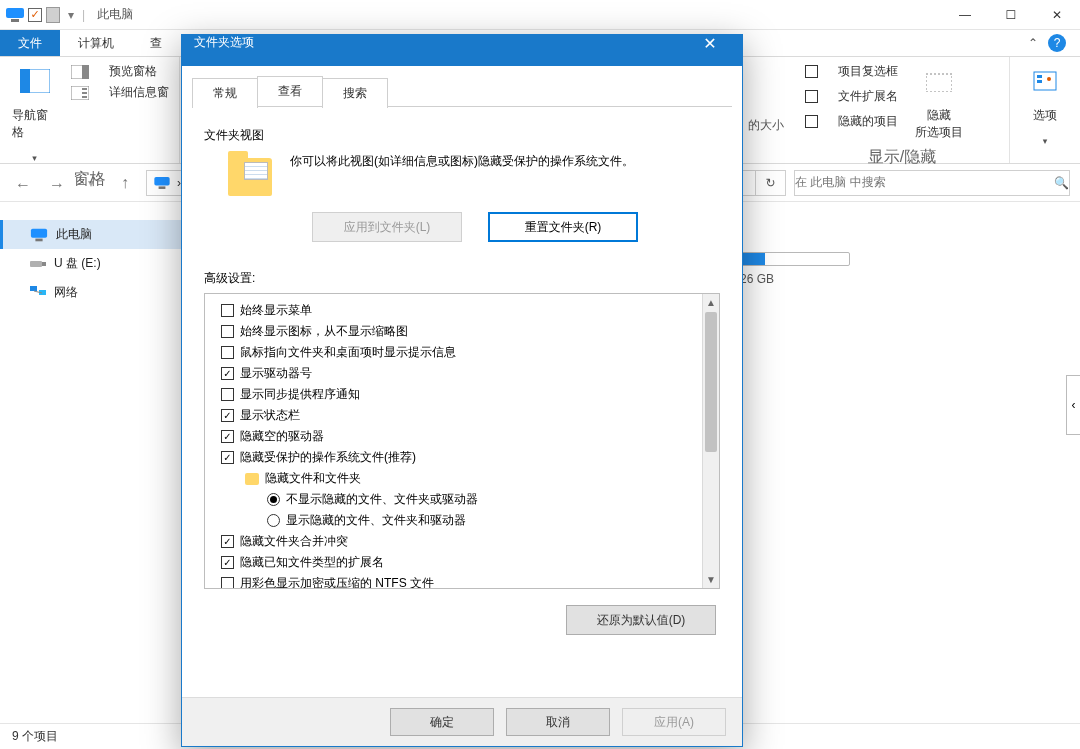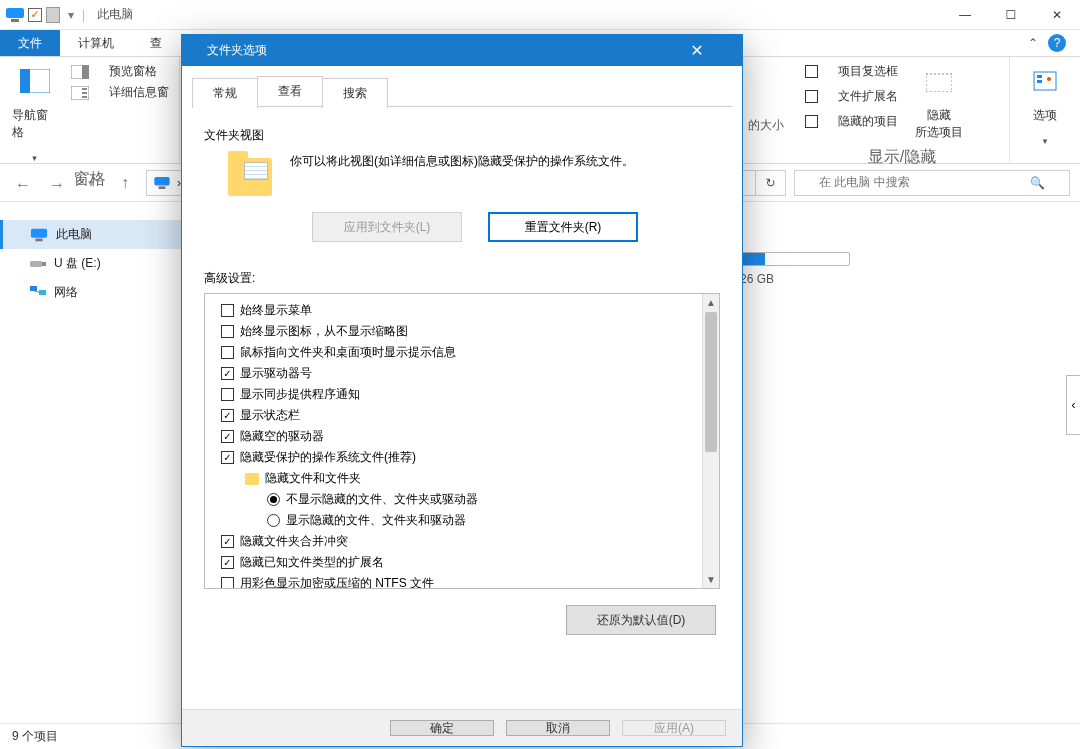--- a/index.html
+++ b/index.html
@@ -36,41 +36,41 @@
 .rline { display:flex; align-items:center; gap:20px; color:#333; white-space:nowrap; }
 .chkbox { width:13px;height:13px;border:1px solid #333;display:inline-block; }
 .ribbon .truncated { color:#555; }
 
 
 .navrow { height: 38px; display:flex; align-items:center; gap:8px; padding:0 10px; border-bottom:1px solid #e5e5e5; }
 .navrow .arrow { width:26px; text-align:center; color:#777; font-size:16px; }
 .addr { flex:0 0 640px; height:26px; border:1px solid #cfcfcf; display:flex; align-items:center; padding-left:6px; gap:6px; position:relative; }
 .addr .seg { display:flex; align-items:center; gap:4px; color:#333; }
 .addr .refresh { margin-left:auto; width:30px; text-align:center; border-left:1px solid #cfcfcf; height:100%; display:flex;align-items:center;justify-content:center; color:#555;}
-.searchbox { flex:1; height:26px; border:1px solid #cfcfcf; display:flex; align-items:center; padding:0 24px; color:#777; }
+.searchbox { flex:1; height:26px; border:1px solid #cfcfcf; display:flex; align-items:center; padding:0 0; color:#777; }
 .searchbox .mag { margin-left:auto; color:#888; }
 
 .mainarea { position:absolute; left:0; right:0; top:202px; bottom:26px; display:flex; }
 .sidebar { width:182px; border-right:1px solid #e5e5e5; padding-top:18px; }
 .sidebar .item { display:flex; align-items:center; gap:8px; padding:6px 8px 6px 30px; color:#222; position:relative; }
 .sidebar .item.sel { background:#d9e8f7; }
 .sidebar .item.sel::before { content:""; position:absolute; left:0; top:0; bottom:0; width:3px; background:#1e88e5; }
 .content { flex:1; position:relative; padding:14px; }
 .drive-bar { width:110px; height:14px; border:1px solid #b8b8b8; position:relative; overflow:hidden; border-radius:2px; }
 .drive-bar .fill { position:absolute; left:0; top:0; bottom:0; background:#1e88e5; }
 .size-lbl { color:#555; margin-top:6px; }
 
 .statusbar { position:absolute; left:0; right:0; bottom:0; height:26px; border-top:1px solid #e5e5e5; display:flex; align-items:center; padding:0 12px; color:#333; }
 
 
 .edge-handle { position:absolute; right:0; top:50%; width:14px; height:60px; border:1px solid #bbb; border-right:0; display:flex; align-items:center; justify-content:center; background:#fff; }
 
 
 .modal { position:absolute; left:181px; top:34px; width:562px; height:713px; background:#fff; box-shadow:0 10px 35px rgba(0,0,0,.35); display:flex; flex-direction:column; border:1px solid #1979ca; border-top:0; }
-.modal .m-title { height:32px; background:#1979ca; color:#fff; display:flex; align-items:center; padding:0 25px; }
+.modal .m-title { height:32px; background:#1979ca; color:#fff; display:flex; align-items:flex-start; padding:0 12px; }
 .modal .m-title .close { margin-left:auto; width:40px; text-align:center; font-size:16px; }
 .modal .m-tabs { display:flex; padding:10px 10px 0; gap:0; }
 .modal .m-tab { padding:6px 20px; border:1px solid #cfcfcf; border-bottom:0; background:#fff; color:#333; position:relative; }
 .modal .m-tab + .m-tab { margin-left:-1px; }
 .modal .m-tab.inactive { background:#fff; }
 .modal .m-tab.active { z-index:2; }
 .modal .m-tab.inactive { top:2px; }
 .modal .m-tabstrip-line { height:1px; background:#cfcfcf; margin:0 10px; }
 .modal .m-body { flex:1; padding:14px 22px 10px; overflow:hidden; display:flex; flex-direction:column; }
 .fieldset-title { color:#000; margin:6px 0 8px 0; }
@@ -94,21 +94,21 @@
 .cb.on::after { content:"✓"; }
 .radio { width:13px;height:13px;border:1px solid #333;border-radius:50%;display:inline-flex;align-items:center;justify-content:center;flex-shrink:0; }
 .radio.on::after { content:""; width:7px;height:7px;border-radius:50%;background:#000; }
 .folder-mini { width:14px;height:12px;background:#ffd76a;border-radius:2px;display:inline-block;flex-shrink:0; }
 .tree .sb { width:17px; background:#f0f0f0; border-left:1px solid #dadada; position:relative; }
 .tree .sb .up,.tree .sb .dn{ position:absolute; left:0; right:0; height:17px; text-align:center; color:#666; font-size:10px; line-height:17px; }
 .tree .sb .up{top:0} .tree .sb .dn{bottom:0}
 .tree .sb .thumb{ position:absolute; left:2px; right:2px; top:18px; height:140px; background:#c2c2c2; border-radius:2px; }
 
 .m-footer { border-top:1px solid #dcdcdc; padding:10px 16px; display:flex; gap:12px; justify-content:flex-end; background:#f0f0f0; }
-.m-footer .btn { min-width:104px; height:16px; }
+.m-footer .btn { min-width:104px; height:28px; }
 .restore-row { display:flex; justify-content:flex-end; margin:16px 4px 8px 0; }
 .restore-row .btn { min-width:150px; }
 
 svg { display:block; }
 </style>
 </head>
 <body>
 
 <div class="titlebar">
   <div class="left">

